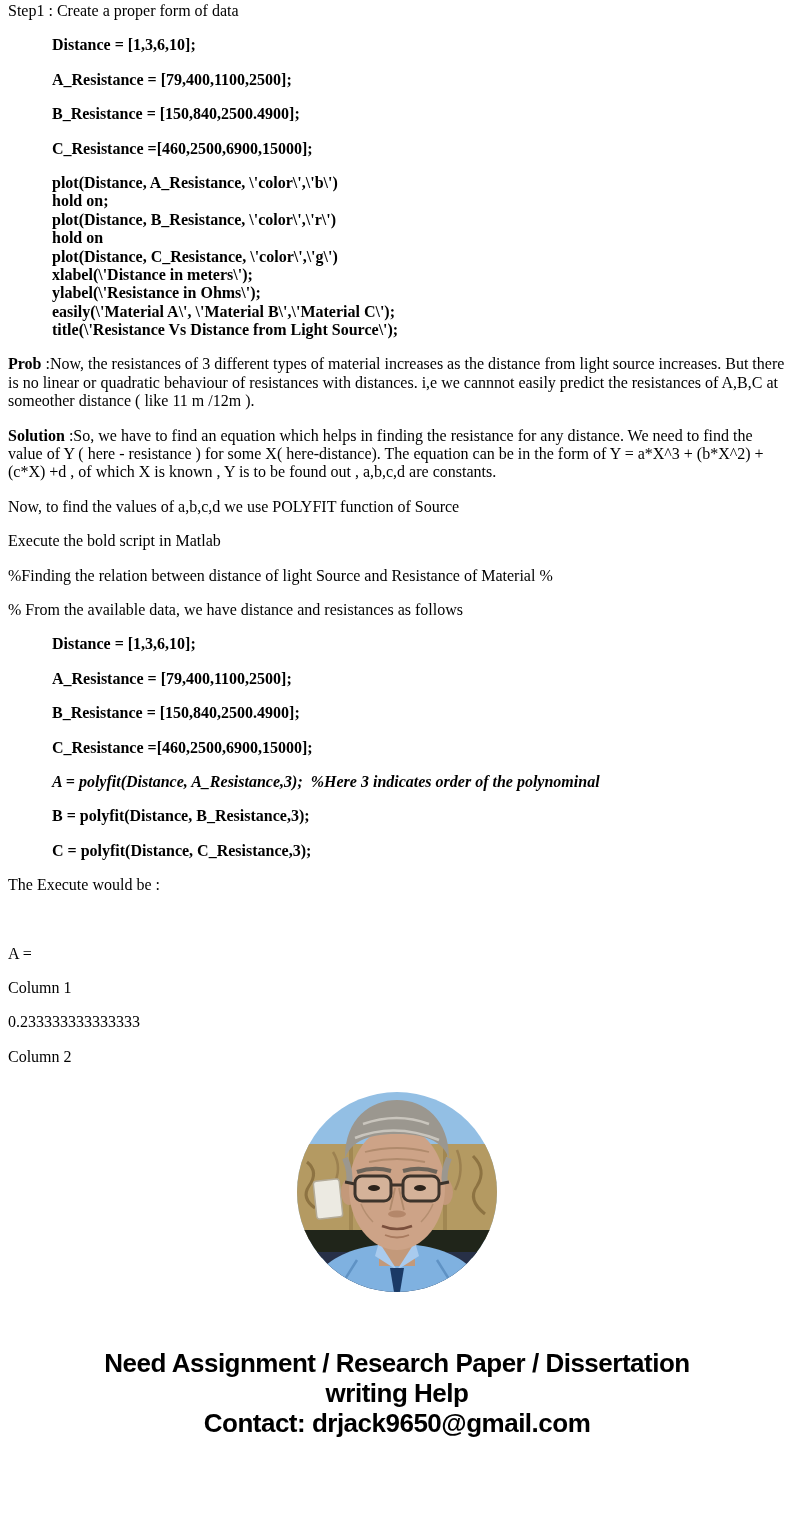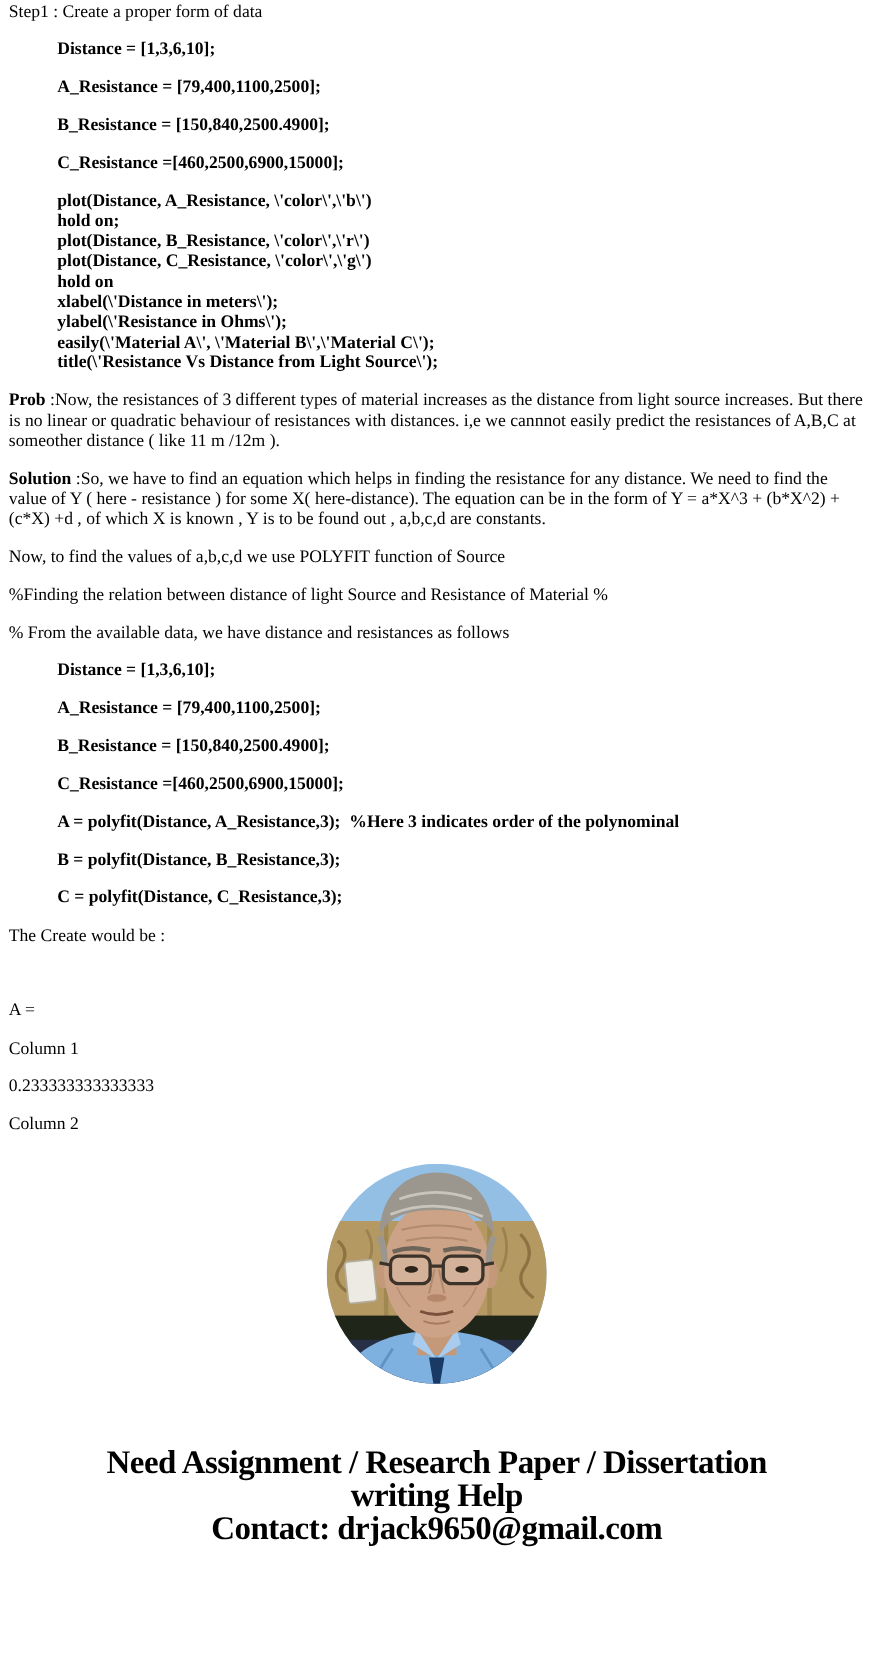--- a/index.html
+++ b/index.html
@@ -7,84 +7,85 @@
     margin: 0 8px;
     width: 778px;
     font-family: "Liberation Serif", serif;
     font-size: 16px;
     line-height: 1.15;
   }
   p { margin: 16px 0; }
   p:first-child { margin-top: 2px; }
   .b { font-weight: bold; margin-left: 44px; }
   .code-line { display: block; }
-  .pre { white-space: pre-wrap; }
+  .pre { white-space: pre-wrap; font-style: italic; }
   .gap-line { min-height: 18px; }
   .avatar-wrap {
     margin-top: 26px;
     text-align: center;
   }
   .avatar {
     display: inline-block;
     width: 200px; height: 200px;
   }
   footer {
     margin-top: 52px;
     margin-bottom: 28px;
     text-align: center;
-    font-family: Liberation Serif, serif;
+    font-family: Liberation Sans, sans-serif;
     font-weight: bold;
-    font-size: 30px;
+    font-size: 26px;
     line-height: 30px;
     letter-spacing: -0.5px;
   }
 </style>
 </head>
 <body>
 
 <main>
 
   <p>Step1 : Create a proper form of data</p>
 
   <p class="b">Distance = [1,3,6,10];</p>
   <p class="b">A_Resistance = [79,400,1100,2500];</p>
   <p class="b">B_Resistance = [150,840,2500.4900];</p>
   <p class="b">C_Resistance =[460,2500,6900,15000];</p>
 
   <p class="b">
     <span class="code-line">plot(Distance, A_Resistance, \'color\',\'b\')</span>
     <span class="code-line">hold on;</span>
     <span class="code-line">plot(Distance, B_Resistance, \'color\',\'r\')</span>
+    <span class="code-line">hold on</span>
     <span class="code-line">plot(Distance, C_Resistance, \'color\',\'g\')</span>
-    <span class="code-line">hold on</span>
     <span class="code-line">xlabel(\'Distance in meters\');</span>
     <span class="code-line">ylabel(\'Resistance in Ohms\');</span>
     <span class="code-line">easily(\'Material A\', \'Material B\',\'Material C\');</span>
     <span class="code-line">title(\'Resistance Vs Distance from Light Source\');</span>
   </p>
 
 
   <p><b>Prob</b><span> :Now, the resistances of 3 different types of material increases as the distance from light source increases. But there is no linear or quadratic behaviour of resistances with distances. i,e we cannnot easily predict the resistances of A,B,C at someother distance ( like 11 m /12m ).</span></p>
 
   <p><b>Solution</b><span> :So, we have to find an equation which helps in finding the resistance for any distance. We need to find the value of Y ( here - resistance ) for some X( here-distance). The equation can be in the form of Y = a*X^3 + (b*X^2) + (c*X) +d , of which X is known , Y is to be found out , a,b,c,d are constants.</span></p>
 
   <p>Now, to find the values of a,b,c,d we use POLYFIT function of Source</p>
+  <p>Execute the bold script in Matlab</p>
   <p>%Finding the relation between distance of light Source and Resistance of Material %</p>
   <p>% From the available data, we have distance and resistances as follows</p>
 
   <p class="b">Distance = [1,3,6,10];</p>
   <p class="b">A_Resistance = [79,400,1100,2500];</p>
   <p class="b">B_Resistance = [150,840,2500.4900];</p>
   <p class="b">C_Resistance =[460,2500,6900,15000];</p>
 
   <p class="b pre">A = polyfit(Distance, A_Resistance,3);  %Here 3 indicates order of the polynominal</p>
   <p class="b">B = polyfit(Distance, B_Resistance,3);</p>
   <p class="b">C = polyfit(Distance, C_Resistance,3);</p>
 
-  <p>The Create would be :</p>
+  <p>The Execute would be :</p>
 
   <p class="gap-line"></p>
 
   <p>A =</p>
   <p>Column 1</p>
   <p>0.233333333333333</p>
   <p>Column 2</p>
 
   <div class="avatar-wrap">
     <span class="avatar">

